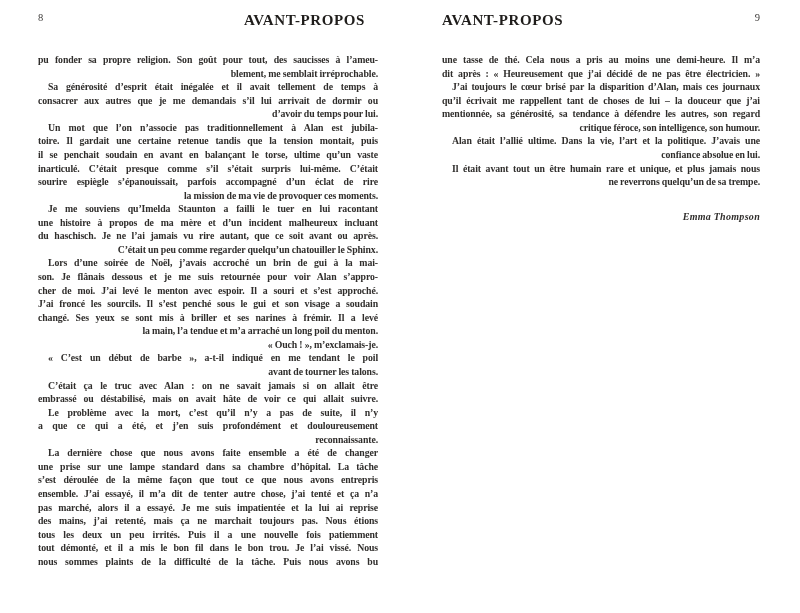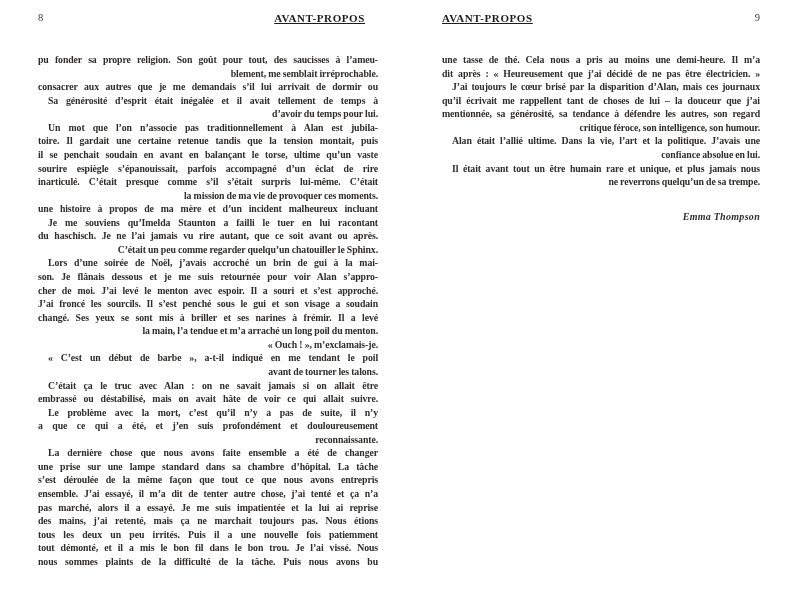--- a/index.html
+++ b/index.html
@@ -18,24 +18,23 @@
   .page{position:absolute;top:0;height:100%;}
   .page-left{left:38px;width:340px;}
   .page-right{left:442px;width:318px;}
 
   .pagehead{
     position:absolute;top:12px;left:0;right:0;height:16px;
     color:var(--head);
   }
   .running-head{
     position:absolute;
-    font-weight:bold;font-size:11px;letter-spacing:0.6px;
+    font-weight:bold;font-size:15px;letter-spacing:0.6px;
     color:var(--head);
     white-space:nowrap;
-    text-decoration:underline;
   }
   .rh-left{right:13px;}
   .rh-right{left:0;}
   .folio{
     position:absolute;
     font-size:10.5px;color:#3a3836;
   }
   .folio-left{left:0;}
   .folio-right{right:0;}
 
@@ -65,31 +64,31 @@
 <div class="spread">
 
   <section class="page page-left">
     <header class="pagehead">
       <span class="folio folio-left">8</span>
       <span class="running-head rh-left">AVANT-PROPOS</span>
     </header>
     <div class="body-text">
         <div class="line just">pu fonder sa propre religion. Son goût pour tout, des saucisses à l’ameu-</div>
         <div class="line">blement, me semblait irréprochable.</div>
+        <div class="line ind just">Sa générosité d’esprit était inégalée et il avait tellement de temps à</div>
         <div class="line just">consacrer aux autres que je me demandais s’il lui arrivait de dormir ou</div>
-        <div class="line ind just">Sa générosité d’esprit était inégalée et il avait tellement de temps à</div>
         <div class="line">d’avoir du temps pour lui.</div>
         <div class="line ind just">Un mot que l’on n’associe pas traditionnellement à Alan est jubila-</div>
         <div class="line just">toire. Il gardait une certaine retenue tandis que la tension montait, puis</div>
         <div class="line just">il se penchait soudain en avant en balançant le torse, ultime qu’un vaste</div>
+        <div class="line just">inarticulé. C’était presque comme s’il s’était surpris lui-même. C’était</div>
         <div class="line just">sourire espiègle s’épanouissait, parfois accompagné d’un éclat de rire</div>
-        <div class="line just">inarticulé. C’était presque comme s’il s’était surpris lui-même. C’était</div>
         <div class="line">la mission de ma vie de provoquer ces moments.</div>
+        <div class="line ind just">Je me souviens qu’Imelda Staunton a failli le tuer en lui racontant</div>
         <div class="line just">une histoire à propos de ma mère et d’un incident malheureux incluant</div>
-        <div class="line ind just">Je me souviens qu’Imelda Staunton a failli le tuer en lui racontant</div>
         <div class="line just">du haschisch. Je ne l’ai jamais vu rire autant, que ce soit avant ou après.</div>
         <div class="line">C’était un peu comme regarder quelqu’un chatouiller le Sphinx.</div>
         <div class="line ind just">Lors d’une soirée de Noël, j’avais accroché un brin de gui à la mai-</div>
         <div class="line just">son. Je flânais dessous et je me suis retournée pour voir Alan s’appro-</div>
         <div class="line just">cher de moi. J’ai levé le menton avec espoir. Il a souri et s’est approché.</div>
         <div class="line just">J’ai froncé les sourcils. Il s’est penché sous le gui et son visage a soudain</div>
         <div class="line just">changé. Ses yeux se sont mis à briller et ses narines à frémir. Il a levé</div>
         <div class="line">la main, l’a tendue et m’a arraché un long poil du menton.</div>
         <div class="line ind">« Ouch ! », m’exclamais-je.</div>
         <div class="line ind just">« C’est un début de barbe », a-t-il indiqué en me tendant le poil</div>

